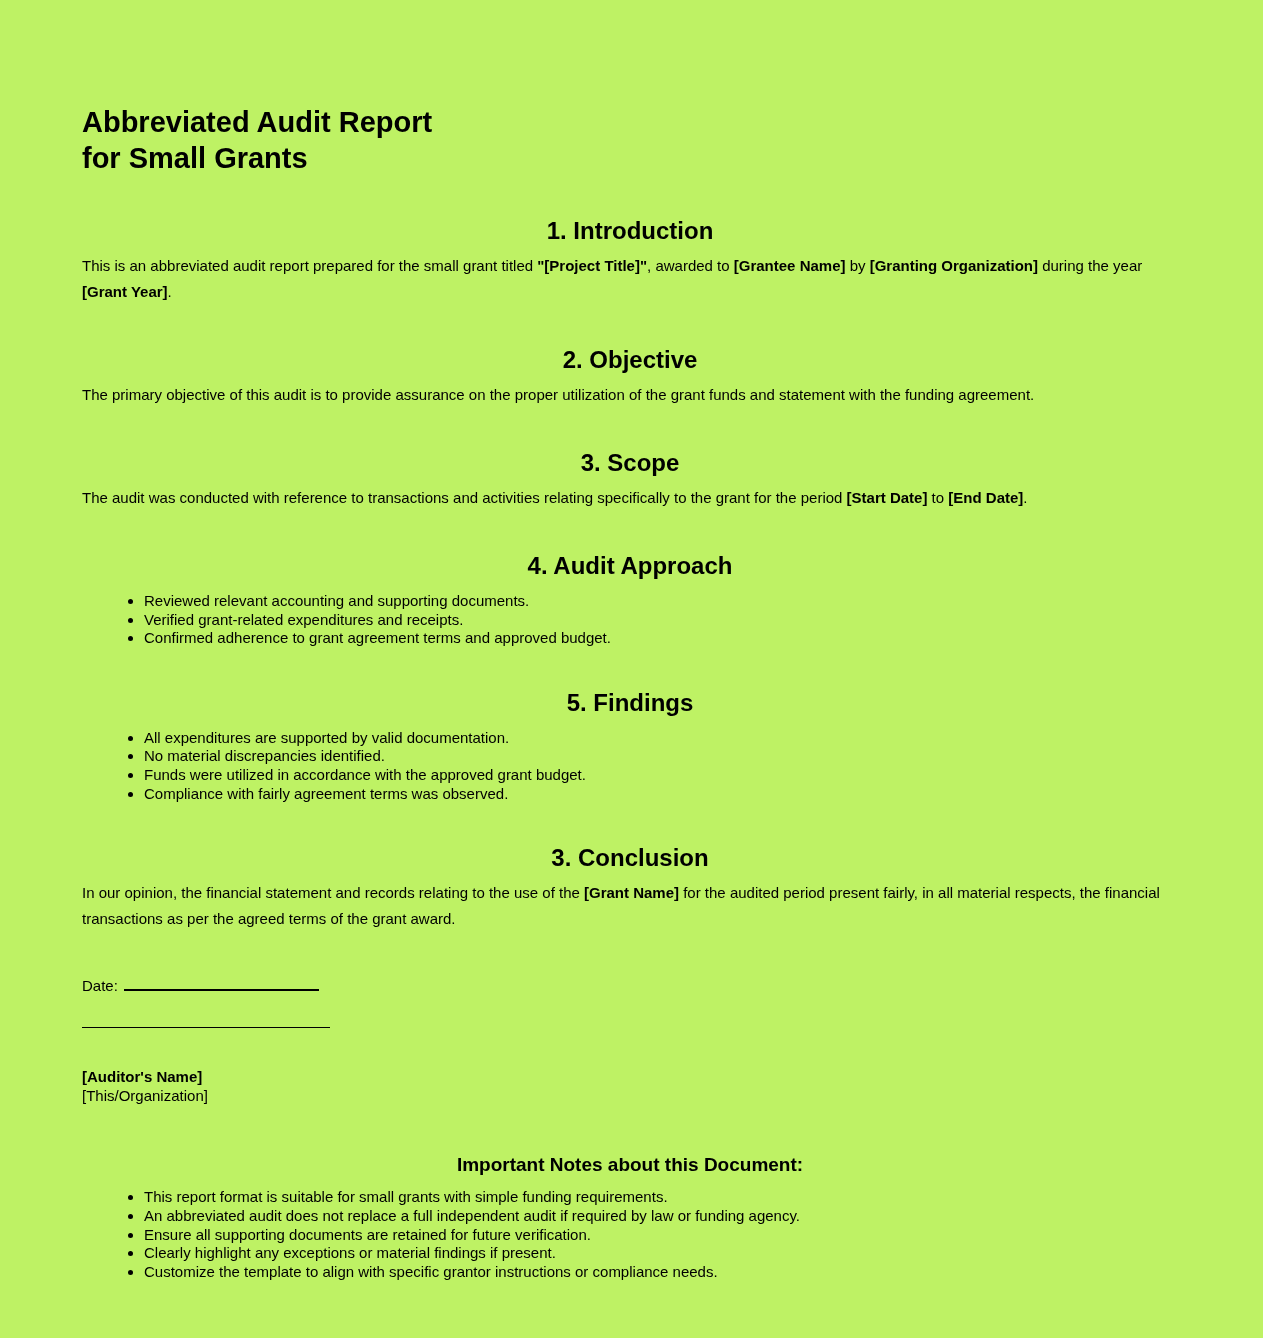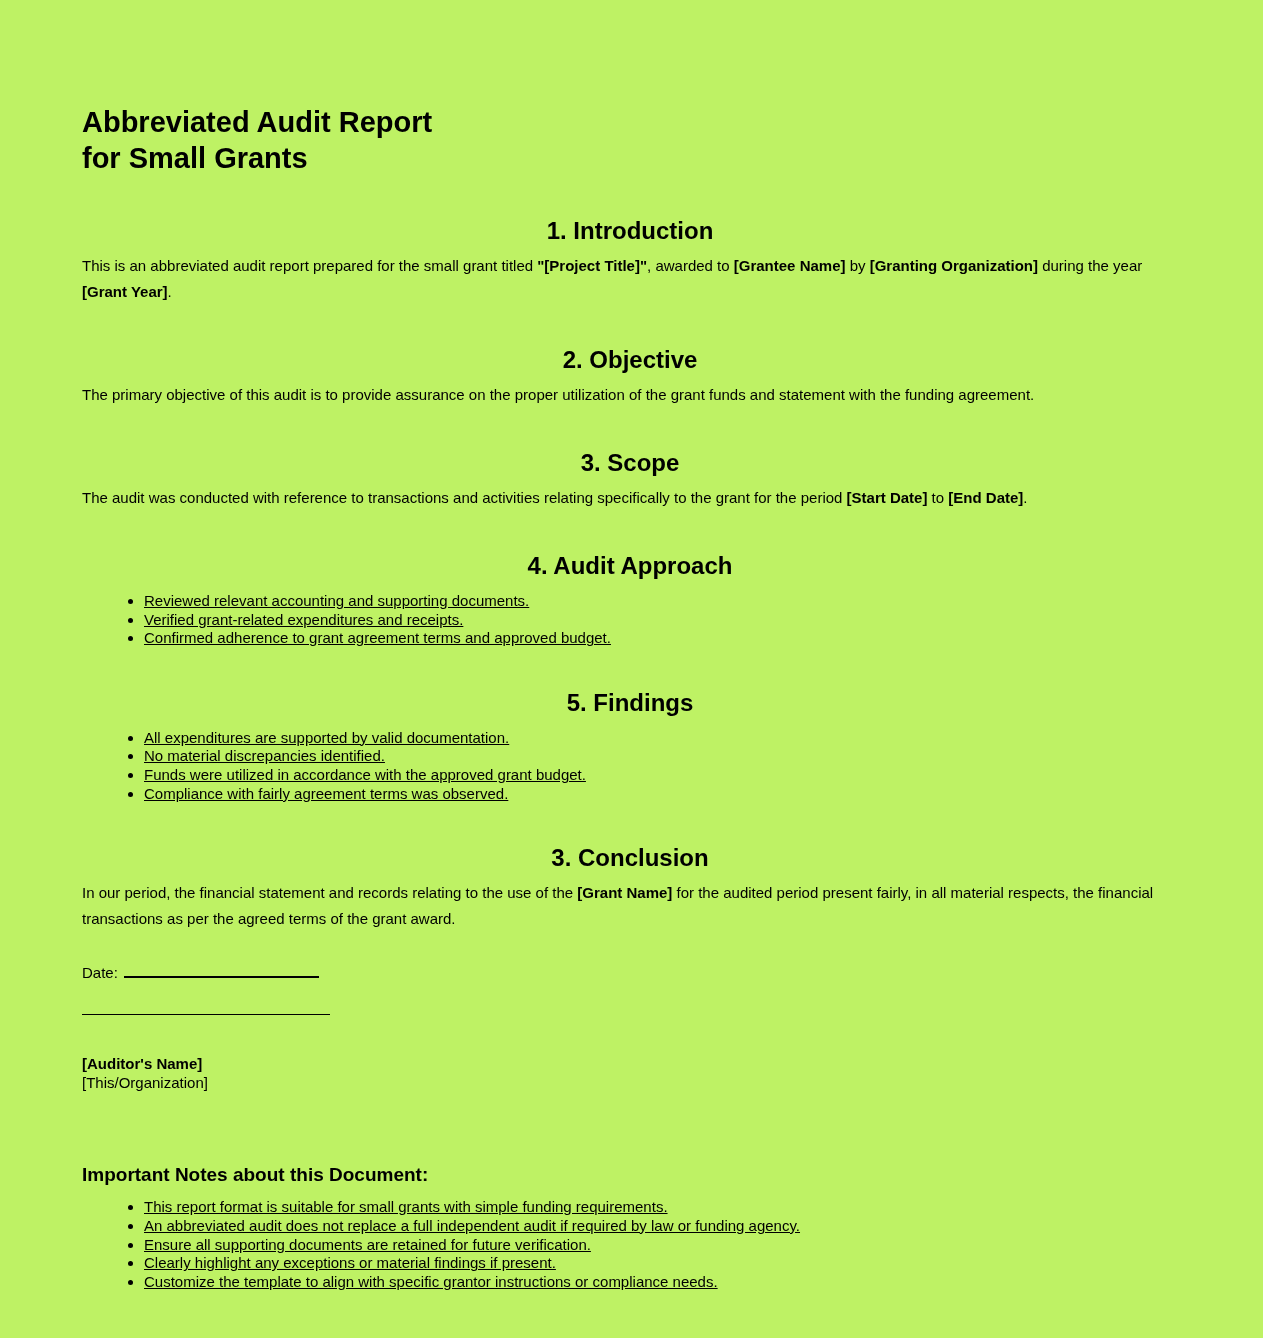--- a/index.html
+++ b/index.html
@@ -34,29 +34,28 @@
   p.body-para {
     font-size: 15px;
     line-height: 26px;
     color: #000000;
   }
   p.body-para b { font-weight: bold; }
   ul.bullet-list {
     margin: 12px 0 0 0;
     padding-left: 62px;
     list-style: disc outside;
-    text-decoration: underline;
   }
   ul.bullet-list li {
     font-size: 15px;
     line-height: 18.6px;
     color: #000000;
   }
   .date-row {
-    margin-top: 28px;
+    margin-top: 41px;
     font-size: 15px;
     line-height: 26px;
   }
   .date-blank {
     display: inline-block;
     width: 195px;
     height: 15px;
     margin-left: 6px;
     border-bottom: 2px solid #000000;
     vertical-align: baseline;
@@ -71,25 +70,26 @@
     margin-top: 40px;
     font-size: 15px;
     line-height: 18.6px;
     font-weight: bold;
   }
   .auditor-title {
     font-size: 15px;
     line-height: 18.6px;
   }
   h3.notes-heading {
-    margin-top: 71px;
+    margin-top: 48px;
     font-size: 19px;
     line-height: 23px;
     font-weight: bold;
     color: #000000;
+    text-align: center;
   }
 </style>
 </head>
 <body>
 
 <div class="page">
 
   <h1 class="doc-title"><span>Abbreviated Audit Report</span><br><span>for Small Grants</span></h1>
 
   <section>
@@ -121,21 +121,21 @@
     <ul class="bullet-list">
       <li>All expenditures are supported by valid documentation.</li>
       <li>No material discrepancies identified.</li>
       <li>Funds were utilized in accordance with the approved grant budget.</li>
       <li>Compliance with fairly agreement terms was observed.</li>
     </ul>
   </section>
 
   <section>
     <h2 class="section-heading">3. Conclusion</h2>
-    <p class="body-para"><span>In our period, the financial statement and records relating to the use of the </span><b>[Grant Name]</b><span> for the audited period present fairly, in all material respects, the financial transactions as per the agreed terms of the grant award.</span></p>
+    <p class="body-para"><span>In our opinion, the financial statement and records relating to the use of the </span><b>[Grant Name]</b><span> for the audited period present fairly, in all material respects, the financial transactions as per the agreed terms of the grant award.</span></p>
   </section>
 
   <div class="signature-block">
     <div class="date-row"><span>Date:</span><span class="date-blank"></span></div>
     <div class="signature-line"></div>
     <div class="auditor-name">[Auditor's Name]</div>
     <div class="auditor-title">[This/Organization]</div>
   </div>
 
   <div>

